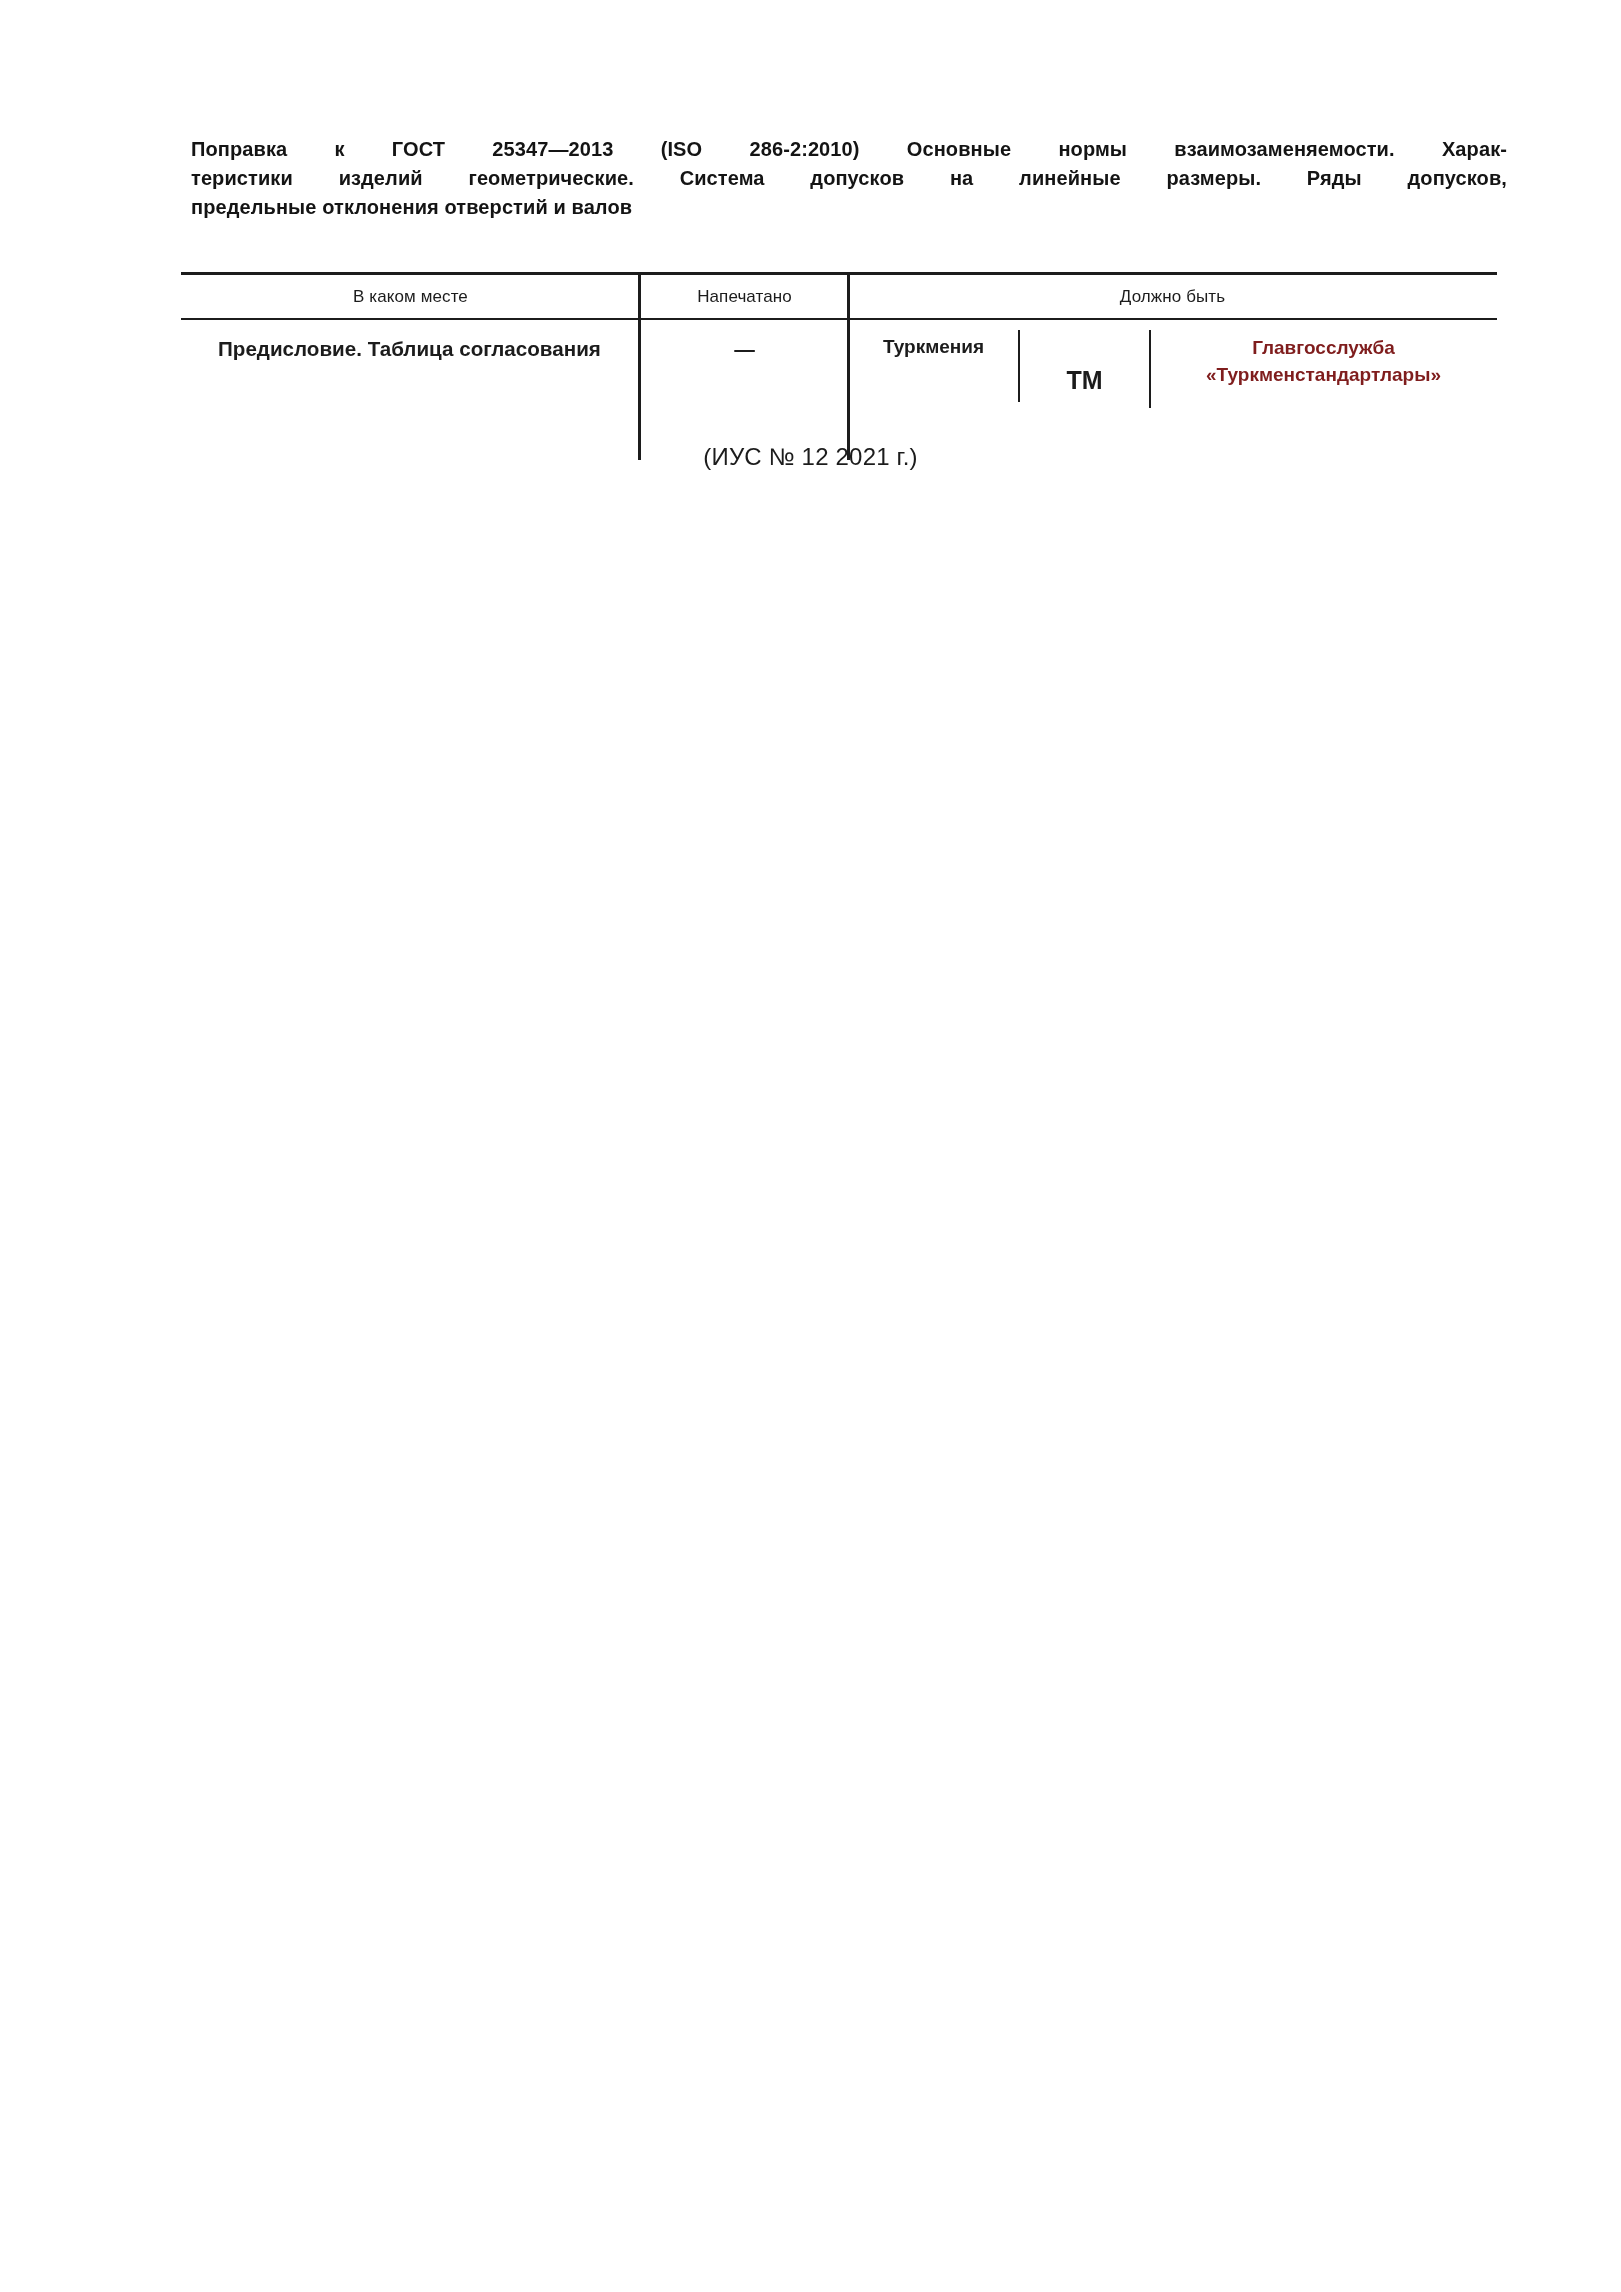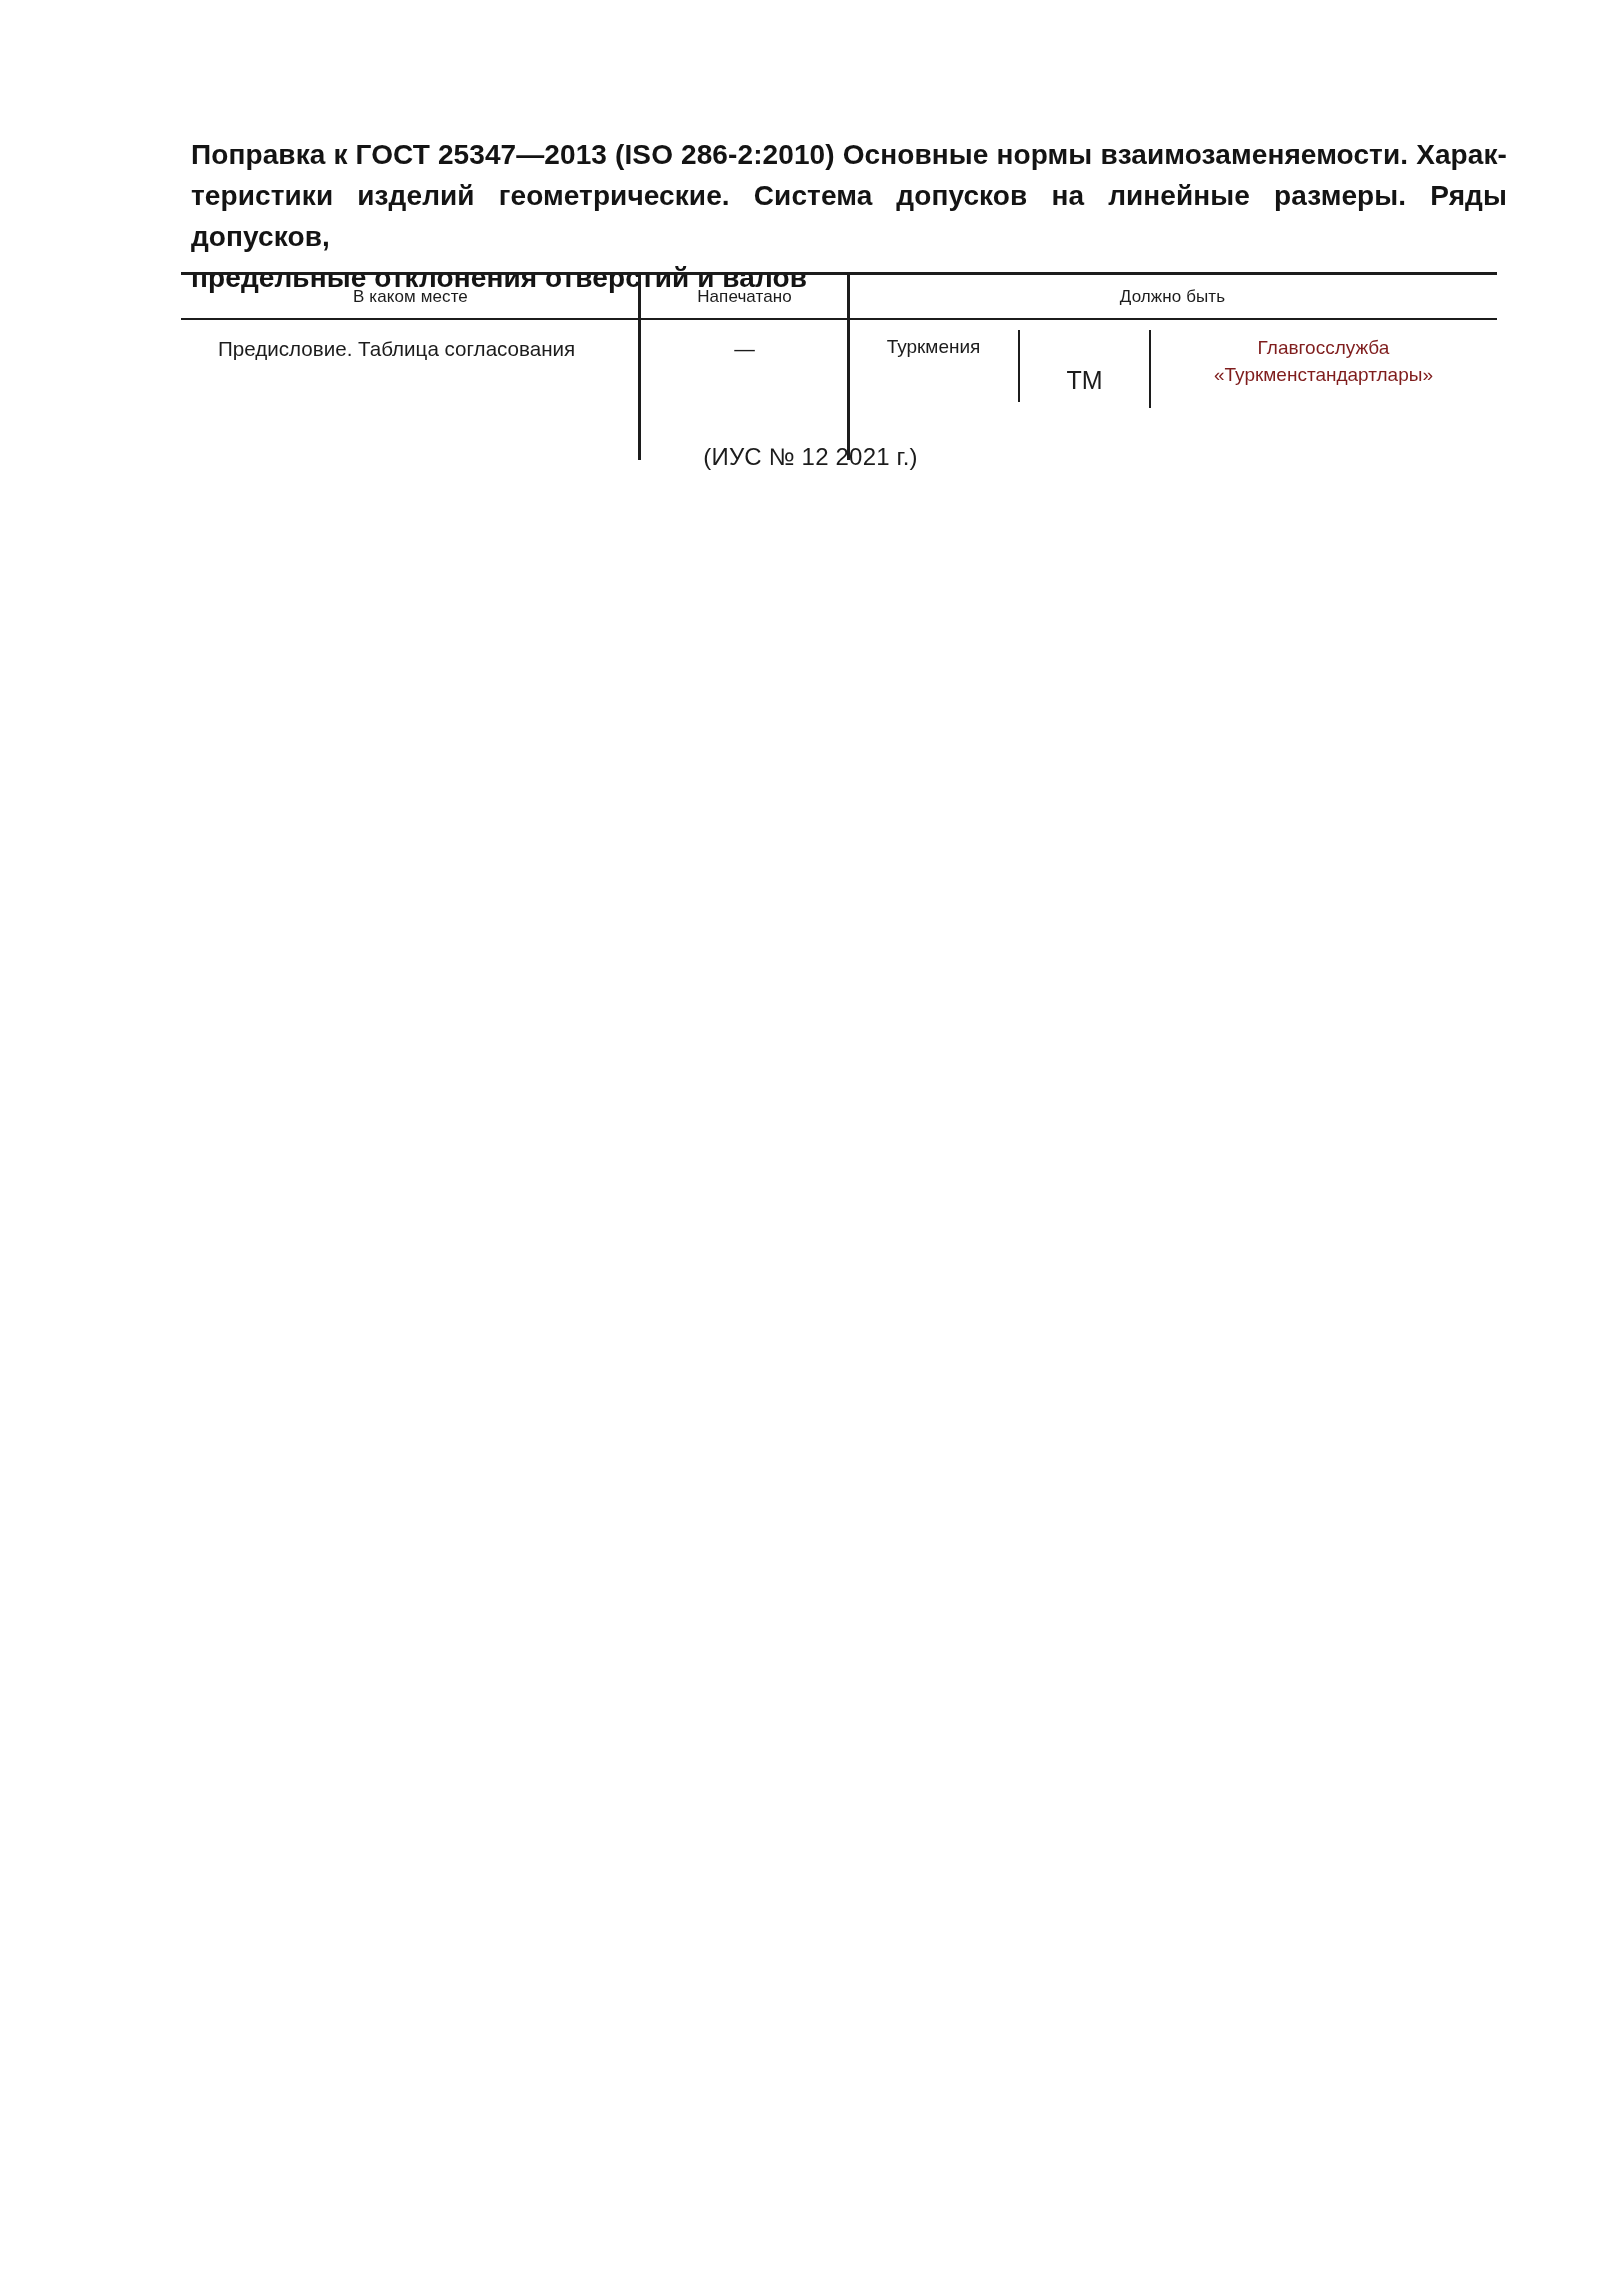--- a/index.html
+++ b/index.html
@@ -19,21 +19,21 @@
     overflow: hidden;
     box-sizing: border-box;
   }
 
   
   .title-block {
     position: absolute;
     left: 191px;
     top: 135px;
     width: 1316px;
-    font-size: 28px;
+    font-size: 20px;
     font-weight: bold;
     line-height: 1.46;
     text-align: justify;
     letter-spacing: 0.1px;
     color: #141414;
   }
   .title-line {
     display: block;
     white-space: nowrap;
   }
@@ -78,20 +78,21 @@
     color: #1c1c1c;
     letter-spacing: 0.1px;
   }
   .hcell-place   { left: 0px;   width: 459px; }
   .hcell-printed { left: 459px; width: 209px; }
   .hcell-should  { left: 667px; width: 649px; }
 
   .tbody {
     position: relative;
     height: 145px;
+    font-weight: bold;
   }
 
   
   .cell-place {
     position: absolute;
     left: 0px;
     top: 13.7px;
     width: 441px;
     padding-right: 17.6px;
     box-sizing: border-box;

